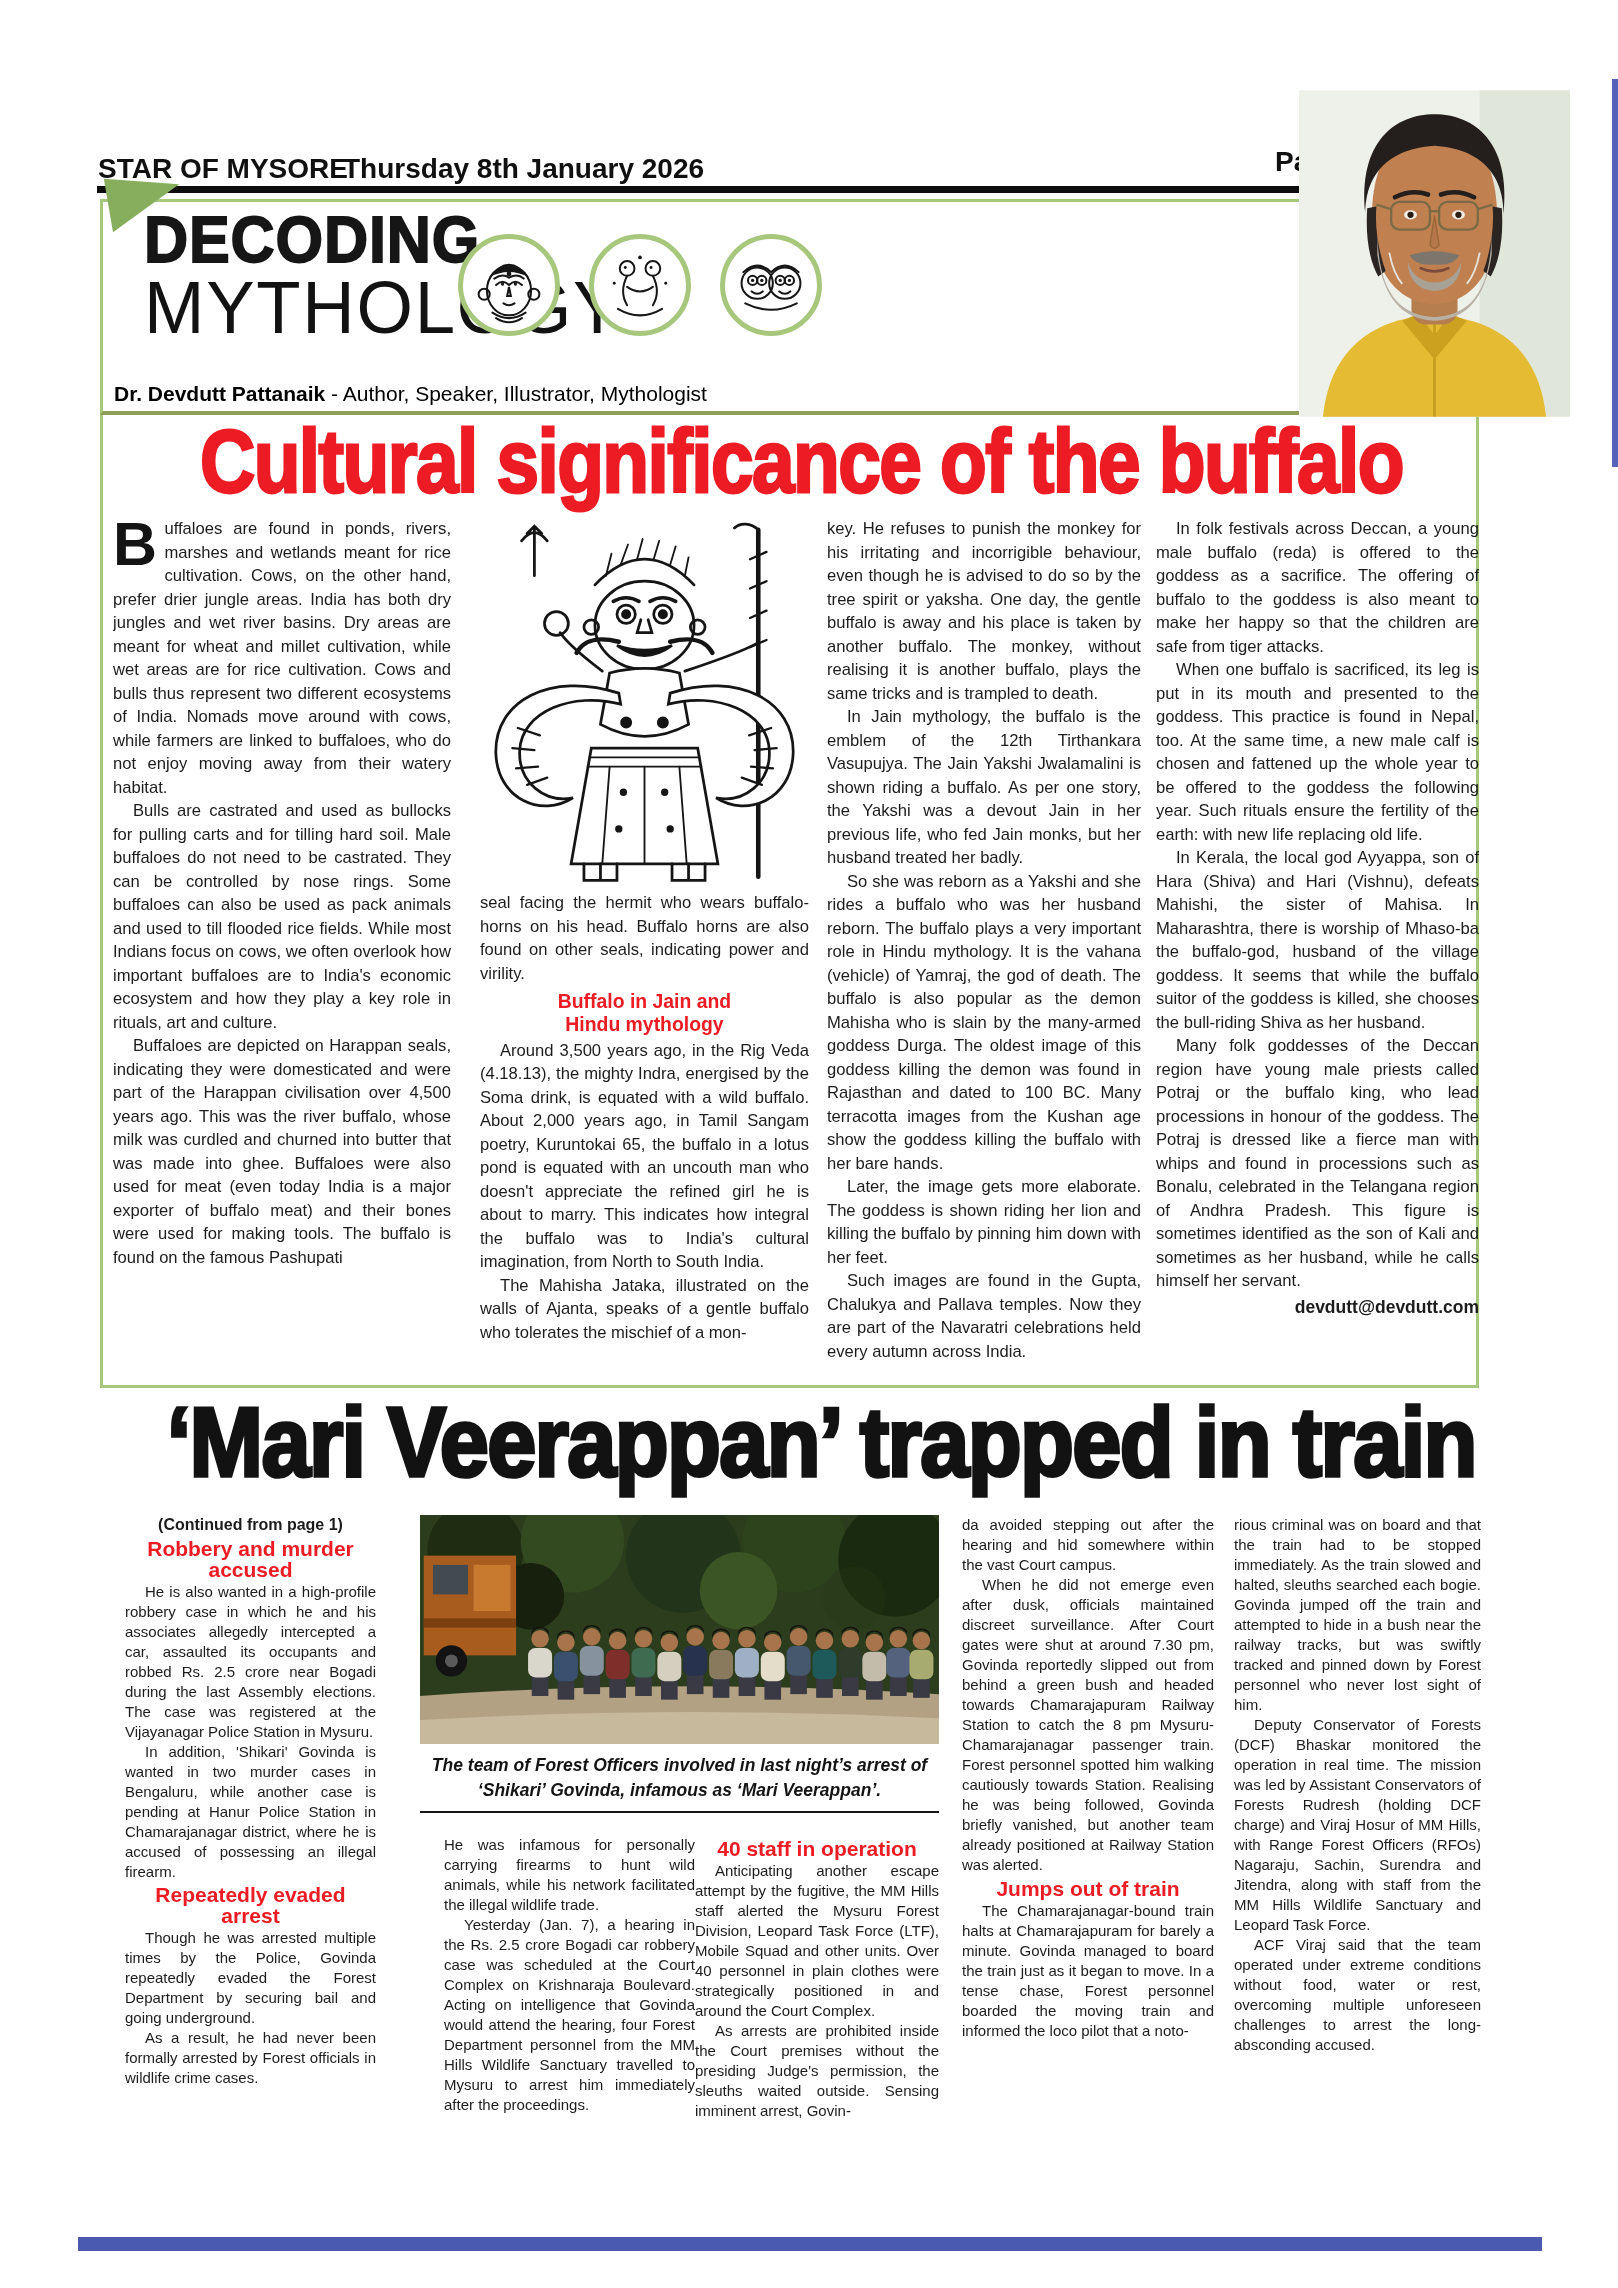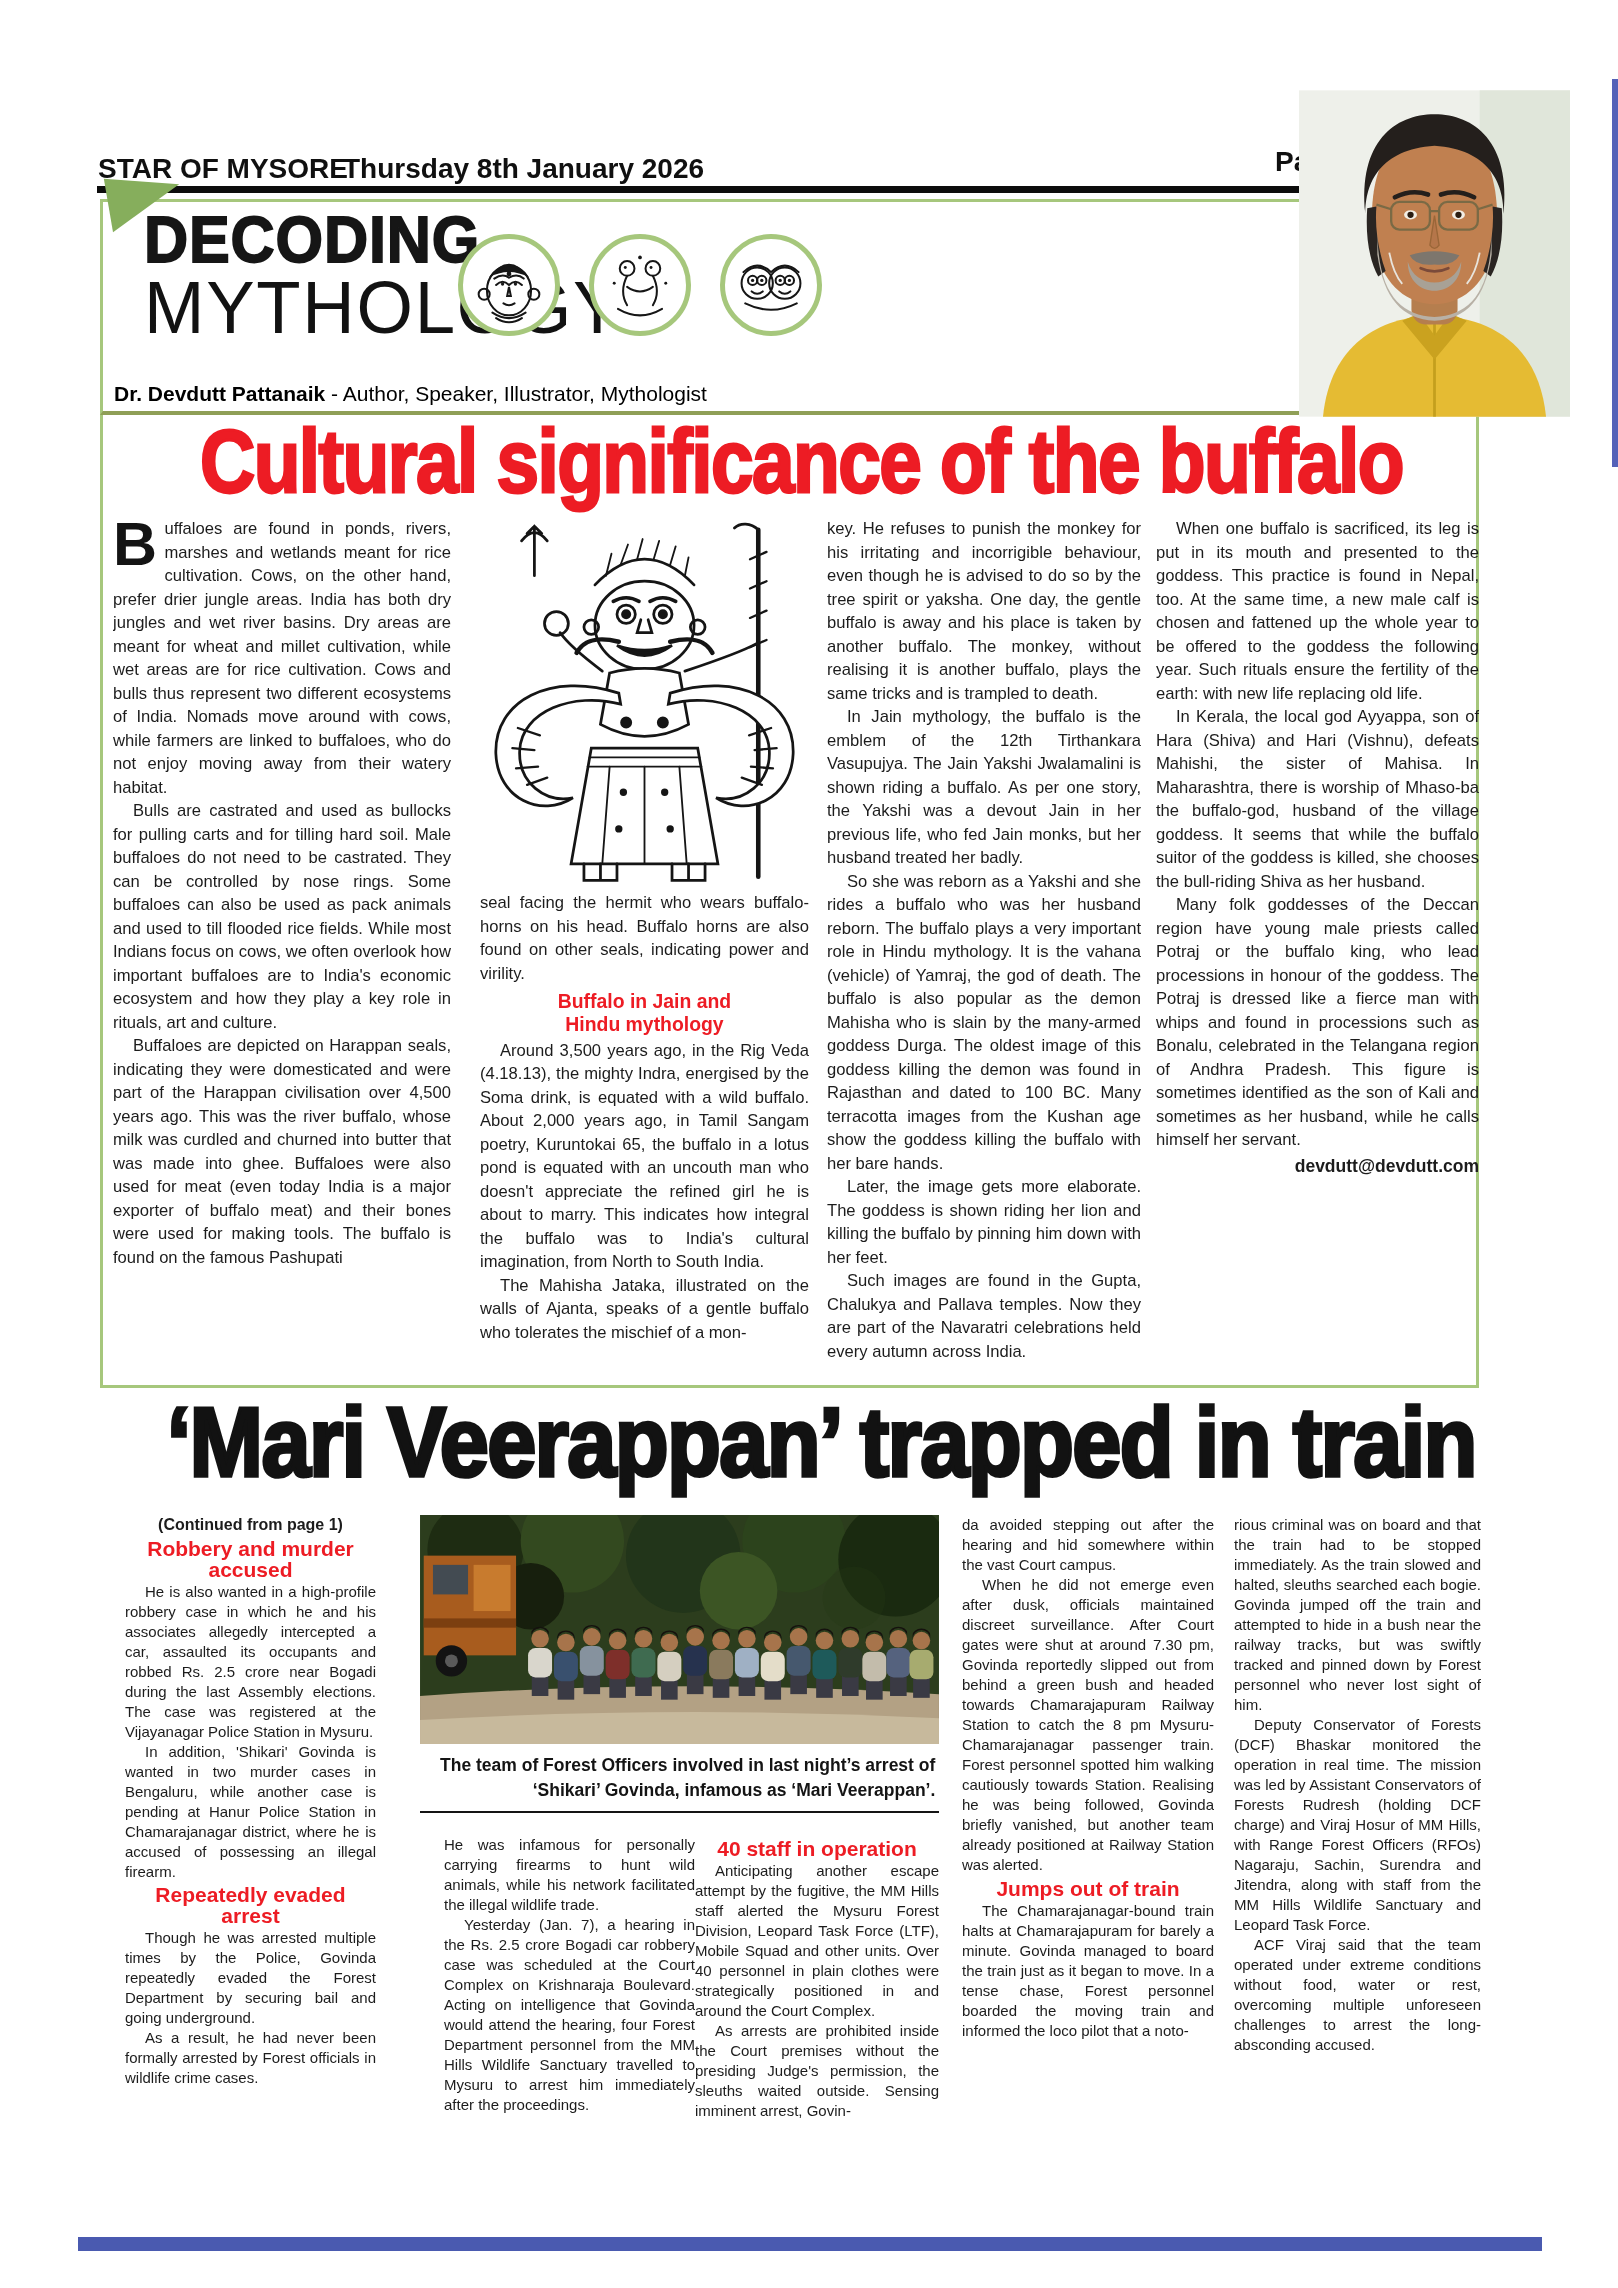--- a/index.html
+++ b/index.html
@@ -60,22 +60,22 @@
   #a2c2{left:428px;width:251px;top:1835px;height:338px;margin-left:16px;}
   #a2c3{left:695px;width:244px;top:1835px;height:338px;}
   #a2c4{left:962px;width:252px;}
   #a2c5{left:1234px;width:247px;}
   .contnote{text-align:center;font-weight:700;font-size:16px;text-indent:0;margin:0 0 1.8px;}
   .subhead2{font-size:21px;line-height:21px;font-weight:700;color:#ed1c24;
             text-align:center;margin:2.8px 0 1.8px;text-indent:0;}
   .subhead2 span{display:block;}
   #photoblock{left:420px;top:1515px;width:519px;}
   #photoblock svg{display:block;width:519px;height:229px;}
-  .caption{font-weight:700;font-size:17.5px;line-height:25px;
-           text-align:right;padding:9.2px 3.7px 7.4px;border-bottom:2.8px solid #141414;color:#141414;}
+  .caption{font-style:italic;font-weight:700;font-size:17.5px;line-height:25px;
+           text-align:center;padding:9.2px 3.7px 7.4px;border-bottom:2.8px solid #141414;color:#141414;}
   #bottom-bar{left:78px;top:2237px;width:1464px;height:14px;background:#4a5ab0;}
 </style>
 </head>
 <body>
 
 <div id="page">
 
   <div class="abs hdr" style="left:98px;top:153px;">STAR OF MYSORE</div>
   <div class="abs hdr" style="left:343px;top:153px;">Thursday 8th January 2026</div>
   <div class="abs hdr" style="left:1275px;top:146px;">Page-6</div>
@@ -230,20 +230,21 @@
 
   <div class="ncol" id="a1c3">
     <p class="bp">key. He refuses to punish the monkey for his irritating and incorrigible behaviour, even though he is advised to do so by the tree spirit or yaksha. One day, the gentle buffalo is away and his place is taken by another buffalo. The monkey, without realising it is another buffalo, plays the same tricks and is trampled to death.</p>
     <p class="bp ind">In Jain mythology, the buffalo is the emblem of the 12th Tirthankara Vasupujya. The Jain Yakshi Jwalamalini is shown riding a buffalo. As per one story, the Yakshi was a devout Jain in her previous life, who fed Jain monks, but her husband treated her badly.</p>
     <p class="bp ind">So she was reborn as a Yakshi and she rides a buffalo who was her husband reborn. The buffalo plays a very important role in Hindu mythology. It is the vahana (vehicle) of Yamraj, the god of death. The buffalo is also popular as the demon Mahisha who is slain by the many-armed goddess Durga. The oldest image of this goddess killing the demon was found in Rajasthan and dated to 100 BC. Many terracotta images from the Kushan age show the goddess killing the buffalo with her bare hands.</p>
     <p class="bp ind">Later, the image gets more elaborate. The goddess is shown riding her lion and killing the buffalo by pinning him down with her feet.</p>
     <p class="bp ind">Such images are found in the Gupta, Chalukya and Pallava temples. Now they are part of the Navaratri celebrations held every autumn across India.</p>
   </div>
 
   <div class="ncol" id="a1c4">
+    <p class="bp ind">In folk festivals across Deccan, a young male buffalo (reda) is offered to the goddess as a sacrifice. The offering of buffalo to the goddess is also meant to make her happy so that the children are safe from tiger attacks.</p>
     <p class="bp ind">When one buffalo is sacrificed, its leg is put in its mouth and presented to the goddess. This practice is found in Nepal, too. At the same time, a new male calf is chosen and fattened up the whole year to be offered to the goddess the following year. Such rituals ensure the fertility of the earth: with new life replacing old life.</p>
     <p class="bp ind">In Kerala, the local god Ayyappa, son of Hara (Shiva) and Hari (Vishnu), defeats Mahishi, the sister of Mahisa. In Maharashtra, there is worship of Mhaso-ba the buffalo-god, husband of the village goddess. It seems that while the buffalo suitor of the goddess is killed, she chooses the bull-riding Shiva as her husband.</p>
     <p class="bp ind">Many folk goddesses of the Deccan region have young male priests called Potraj or the buffalo king, who lead processions in honour of the goddess. The Potraj is dressed like a fierce man with whips and found in processions such as Bonalu, celebrated in the Telangana region of Andhra Pradesh. This figure is sometimes identified as the son of Kali and sometimes as her husband, while he calls himself her servant.</p>
     <p class="bp email">devdutt@devdutt.com</p>
   </div>
 
   <div class="abs" id="a2-headline">
     <span>‘Mari Veerappan’ trapped in train</span>
   </div>
 

